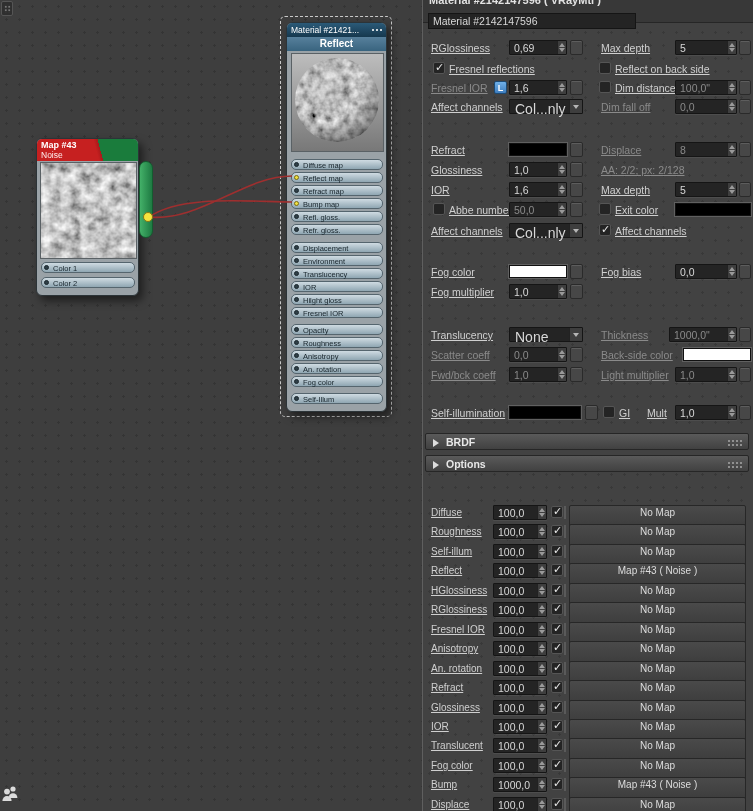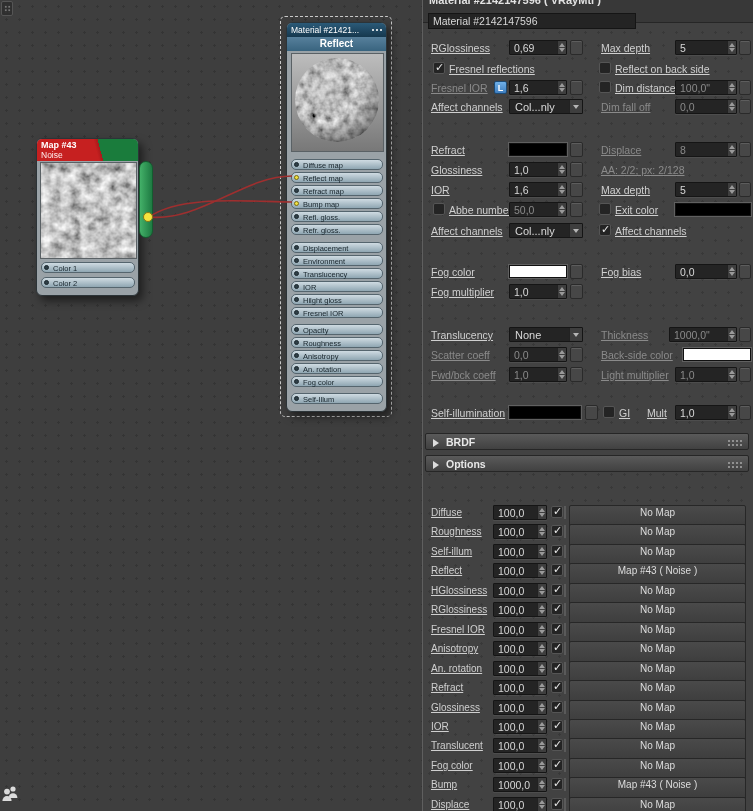--- a/index.html
+++ b/index.html
@@ -48,21 +48,21 @@
   .spin.dis .v{color:#8a8a8a;}
   .ar{position:absolute;right:0;top:0;width:9px;height:100%;background:#3e3e3e;border-left:1px solid #222;}
   .ar .u{position:absolute;left:1px;top:2px;width:0;height:0;border-left:3px solid transparent;border-right:3px solid transparent;border-bottom:4px solid #9a9a9a;}
   .ar .d{position:absolute;left:1px;bottom:2px;width:0;height:0;border-left:3px solid transparent;border-right:3px solid transparent;border-top:4px solid #9a9a9a;}
   .sq{position:absolute;top:0;width:13px;height:15px;background:#474747;border:1px solid #2a2a2a;box-shadow:inset 0 1px 0 #5d5d5d;border-radius:2px;}
   .cb{position:absolute;top:1px;width:12px;height:12px;background:#242424;border:1px solid #555;border-radius:2px;}
   .cb.on::after{content:"\2713";position:absolute;left:1px;top:-2px;font-size:11px;color:#e8e8e8;}
   .swatch{position:absolute;top:1px;height:13px;border:1px solid #111;box-shadow:0 0 0 1px #606060;}
   .lbtn{position:absolute;top:1px;width:13px;height:13px;background:linear-gradient(#6fb0e8,#3f7ec0);border:1px solid #1c4a74;border-radius:2px;color:#fff;font-size:9px;font-weight:bold;text-align:center;line-height:12px;}
   .dd{position:absolute;top:0;height:15px;background:#242424;border:1px solid #151515;border-radius:1px;}
-  .dd .v{position:absolute;left:5px;top:1px;font-size:11px;color:#d8d8d8;white-space:nowrap;}
+  .dd .v{position:absolute;left:5px;top:1px;font-size:14px;color:#d8d8d8;white-space:nowrap;}
   .dd .da{position:absolute;right:0;top:0;width:13px;height:100%;background:#3e3e3e;border-left:1px solid #222;}
   .dd .da::after{content:"";position:absolute;left:3px;top:5px;border-left:3.5px solid transparent;border-right:3.5px solid transparent;border-top:4.5px solid #b5b5b5;}
   .roll{position:absolute;left:2px;width:324px;height:17px;background:linear-gradient(#5a5a5a,#414141);border:1px solid #262626;border-radius:2px;}
   .roll .rt{position:absolute;left:20px;top:2px;font-size:10.5px;font-weight:bold;color:#e8e8e8;}
   .tri{position:absolute;left:7px;top:5px;width:0;height:0;}
   .closed .tri{border-top:4px solid transparent;border-bottom:4px solid transparent;border-left:6px solid #ddd;}
   .open .tri{border-left:4px solid transparent;border-right:4px solid transparent;border-top:6px solid #ddd;top:6px;}
   .grip{position:absolute;right:5px;top:5px;width:16px;height:8px;background:radial-gradient(circle,#909090 1px,transparent 1.2px) 0 0/4px 4px;}
   .mrow{position:absolute;left:0;width:331px;height:17px;}
   .mrow .lbl{font-size:10px;}

